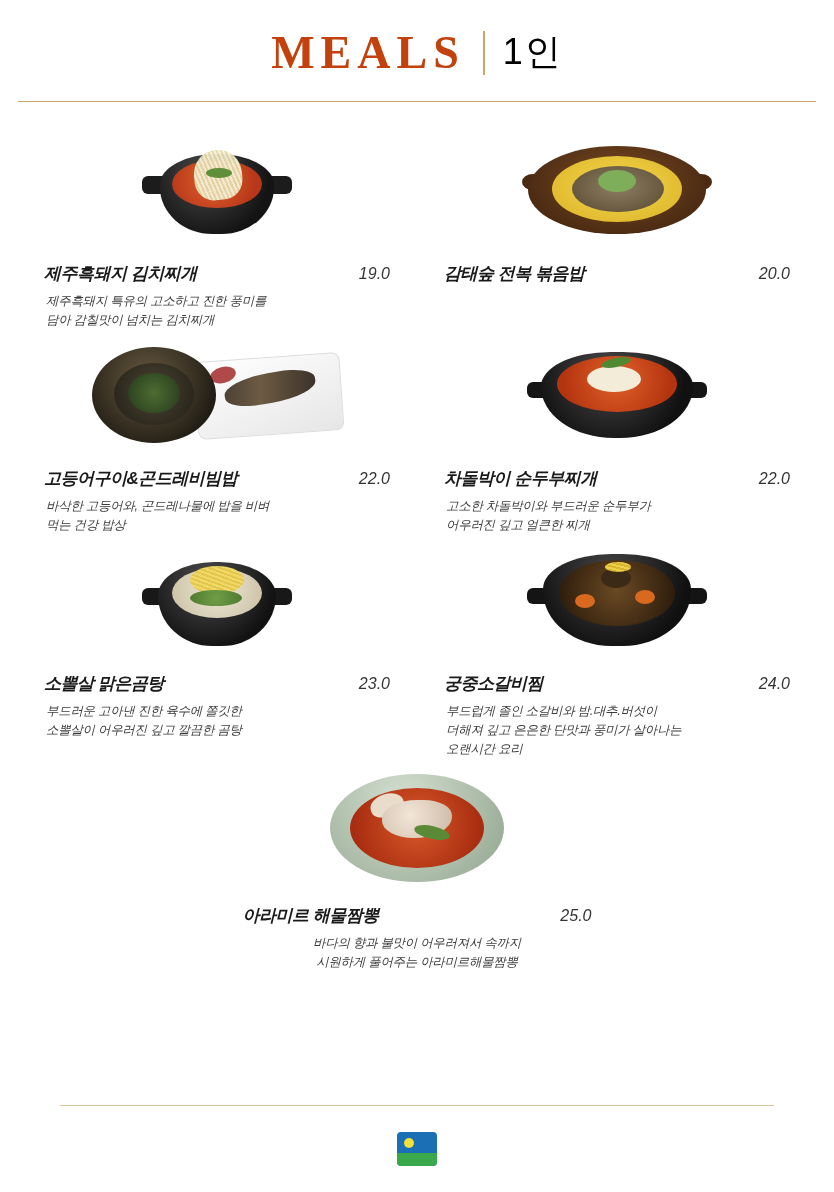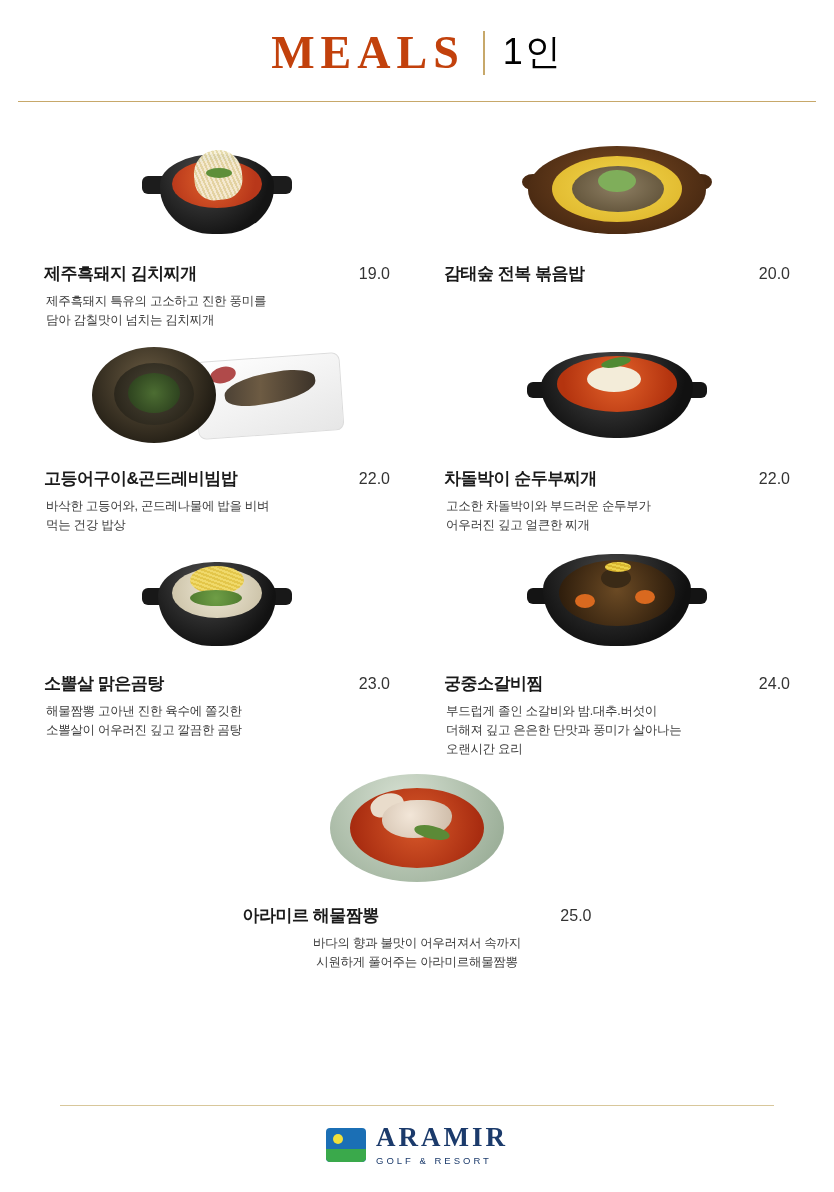--- a/index.html
+++ b/index.html
@@ -53,20 +53,21 @@
   
   .menu-grid {
     margin: 26px 20px 0 20px;
     display: grid;
     grid-template-columns: 1fr 1fr;
     column-gap: 6px;
     row-gap: 2px;
   }
   .menu-cell {
     padding: 0 18px;
+    font-style: italic;
   }
   .menu-cell.full {
     grid-column: 1 / span 2;
     width: 50%;
     margin: 0 auto;
   }
 
   .photo-wrap {
     height: 124px;
     display: flex;
@@ -479,21 +480,21 @@
         <div class="body"></div>
           <div class="broth"></div>
         <div class="noodle"></div>
           <div class="chive"></div>
       </div>
     </div>
     <div class="name-row">
       <span class="dish-name">소뽈살  맑은곰탕</span>
       <span class="dish-price">23.0</span>
     </div>
-    <div class="dish-desc" style="white-space:pre-line">해물짬뽕  고아낸  진한  육수에  쫄깃한
+    <div class="dish-desc" style="white-space:pre-line">부드러운  고아낸  진한  육수에  쫄깃한
 소뽈살이  어우러진  깊고  깔끔한  곰탕</div>
   </div>
 
   <div class="menu-cell">
     <div class="photo-wrap">
       <div class="food f-galbi">
         <div class="handle-l"></div>
           <div class="handle-r"></div>
         <div class="body"></div>
           <div class="stew"></div>
@@ -528,17 +529,13 @@
     </div>
     <div class="dish-desc" style="white-space:pre-line; text-align:center">바다의 향과 불맛이 어우러져서 속까지
 시원하게 풀어주는 아라미르해물짬뽕</div>
   </div>
 
 </div>
 
 <div class="footer-rule"></div>
 <div class="footer">
   <span class="logo-mark"></span>
-  <span class="logo-text">
-    <span class="logo-name" style="display:block">ARAMIR</span>
-    <span class="logo-tag" style="display:block">GOLF &amp; RESORT</span>
-  </span>
 </div>
 
 </body></html>

